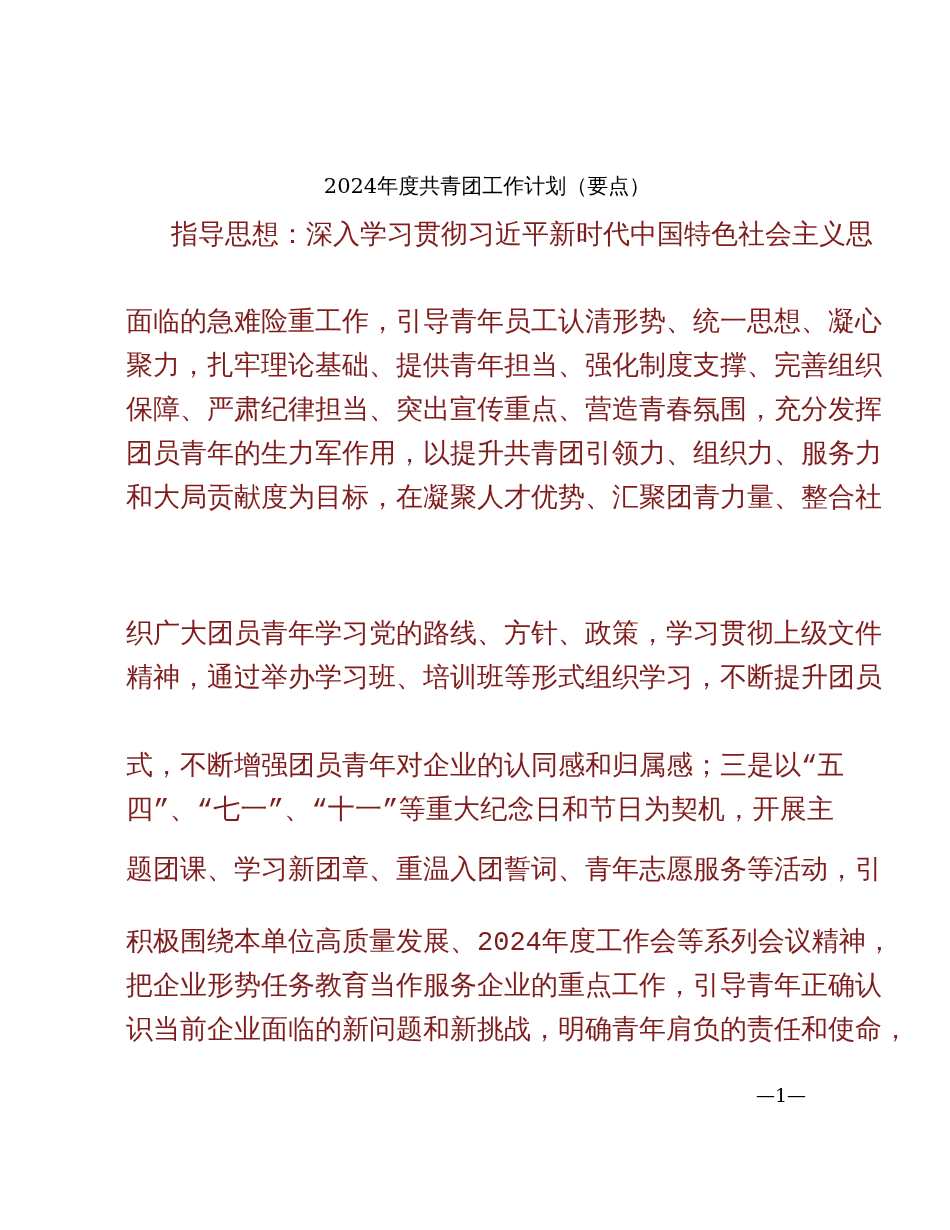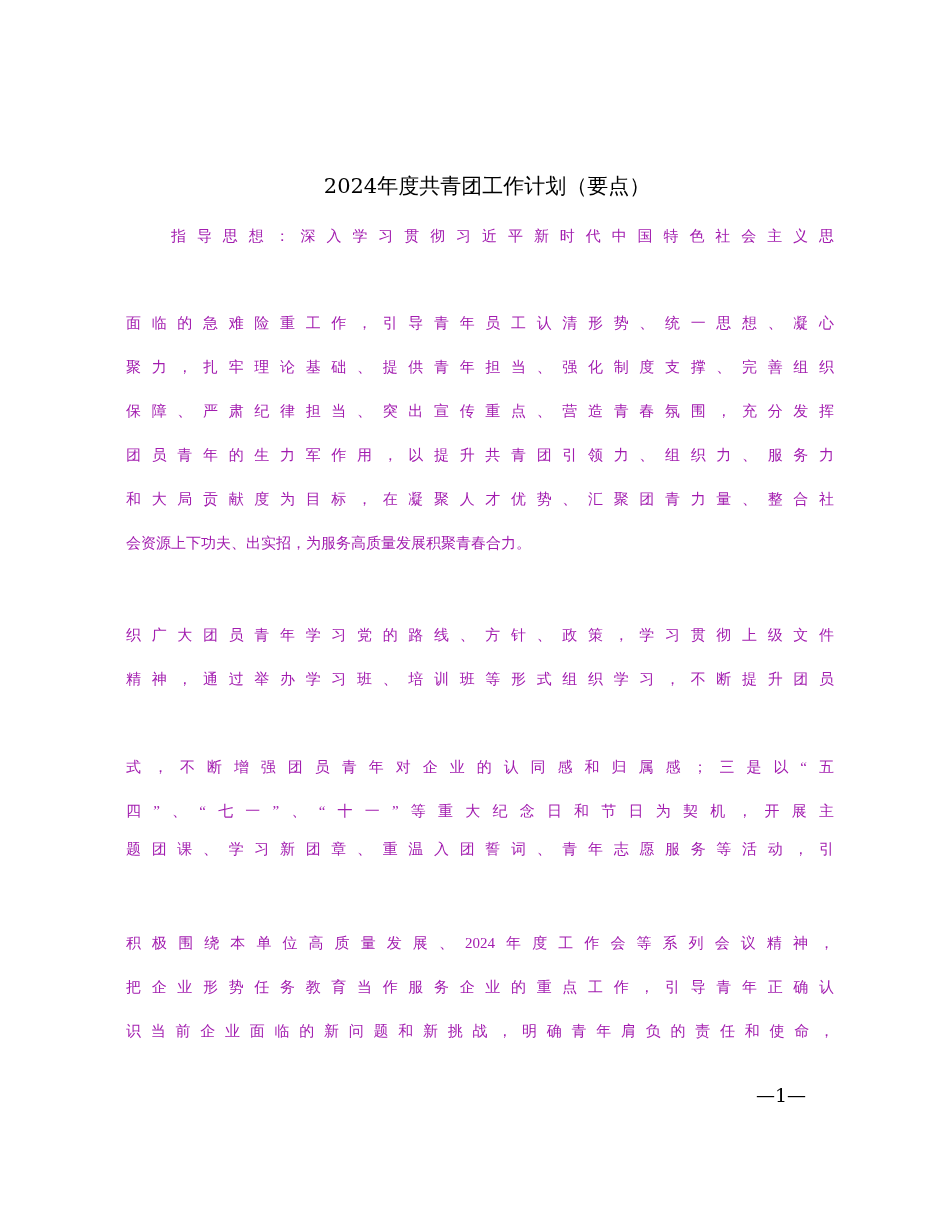--- a/index.html
+++ b/index.html
@@ -5,22 +5,22 @@
   html, body { margin: 0; padding: 0; background: #ffffff; }
   body { width: 950px; height: 1230px; position: relative; overflow: hidden; }
   .page { position: absolute; left: 0; top: 0; width: 950px; height: 1230px; background: #fff; }
   .title {
     position: absolute; left: 0; top: 172px; width: 950px; text-align: center;
     font-family: "DejaVu Serif", "Liberation Serif", serif; font-weight: normal;
     font-size: 21px; color: #000; letter-spacing: 0px; padding-left: 12px;
   }
   .line {
     position: absolute; left: 126px; width: 708px;
-    font-family: Liberation Serif, serif;
-    font-size: 15px; color: #a21caf; white-space: nowrap;
+    font-family: Liberation Mono, monospace;
+    font-size: 27px; color: #7f1d1d; white-space: nowrap;
     text-align: justify; text-align-last: justify; line-height: 26px;
   }
   .line.indent { left: 171px; width: 663px; }
   .line.last { text-align-last: left; width: auto; }
   .bold { font-weight: bold; }
   .pageno {
     position: absolute; left: 756px; top: 1084px;
     font-family: "DejaVu Serif", "Liberation Serif", serif; font-size: 19px; color: #000;
   }
 </style>
@@ -29,25 +29,24 @@
 
 <div class="page">
   <div class="title">2024年度共青团工作计划（要点）</div>
 
   <div class="line indent" style="top:223px">指导思想：深入学习贯彻习近平新时代中国特色社会主义思</div>
   <div class="line" style="top:310px">面临的急难险重工作，引导青年员工认清形势、统一思想、凝心</div>
   <div class="line" style="top:354px">聚力，扎牢理论基础、提供青年担当、强化制度支撑、完善组织</div>
   <div class="line" style="top:398px">保障、严肃纪律担当、突出宣传重点、营造青春氛围，充分发挥</div>
   <div class="line" style="top:442px">团员青年的生力军作用，以提升共青团引领力、组织力、服务力</div>
   <div class="line" style="top:486px">和大局贡献度为目标，在凝聚人才优势、汇聚团青力量、整合社</div>
-  <div class="line last" style="top:530px">会资源上下功夫、出实招，为服务高质量发展积聚青春合力。</div>
 
   <div class="line" style="top:622px">织广大团员青年学习党的路线、方针、政策，学习贯彻上级文件</div>
   <div class="line" style="top:666px">精神，通过举办学习班、培训班等形式组织学习，不断提升团员</div>
   <div class="line" style="top:754px">式，不断增强团员青年对企业的认同感和归属感；三是以“五</div>
   <div class="line" style="top:798px">四”、“七一”、“十一”等重大纪念日和节日为契机，开展主</div>
-  <div class="line" style="top:836px">题团课、学习新团章、重温入团誓词、青年志愿服务等活动，引</div>
+  <div class="line" style="top:858px">题团课、学习新团章、重温入团誓词、青年志愿服务等活动，引</div>
   <div class="line" style="top:930px">积极围绕本单位高质量发展、2024年度工作会等系列会议精神，</div>
   <div class="line" style="top:974px">把企业形势任务教育当作服务企业的重点工作，引导青年正确认</div>
   <div class="line" style="top:1018px">识当前企业面临的新问题和新挑战，明确青年肩负的责任和使命，</div>
 
   <div class="pageno">—1—</div>
 </div>
 
 </body></html>

